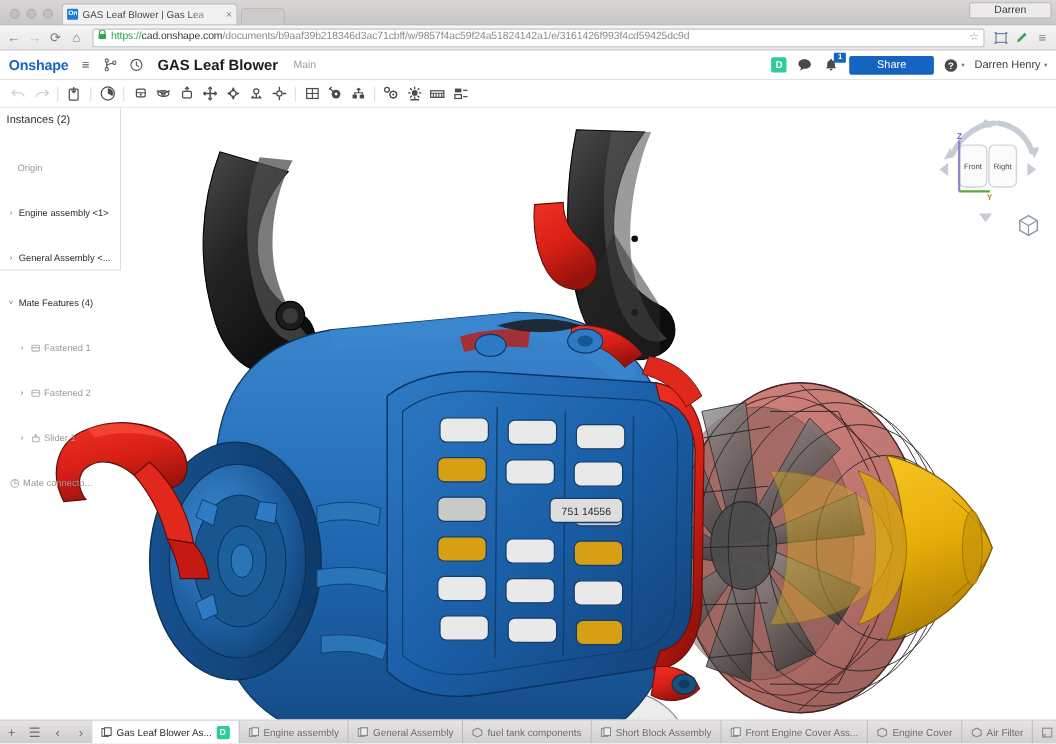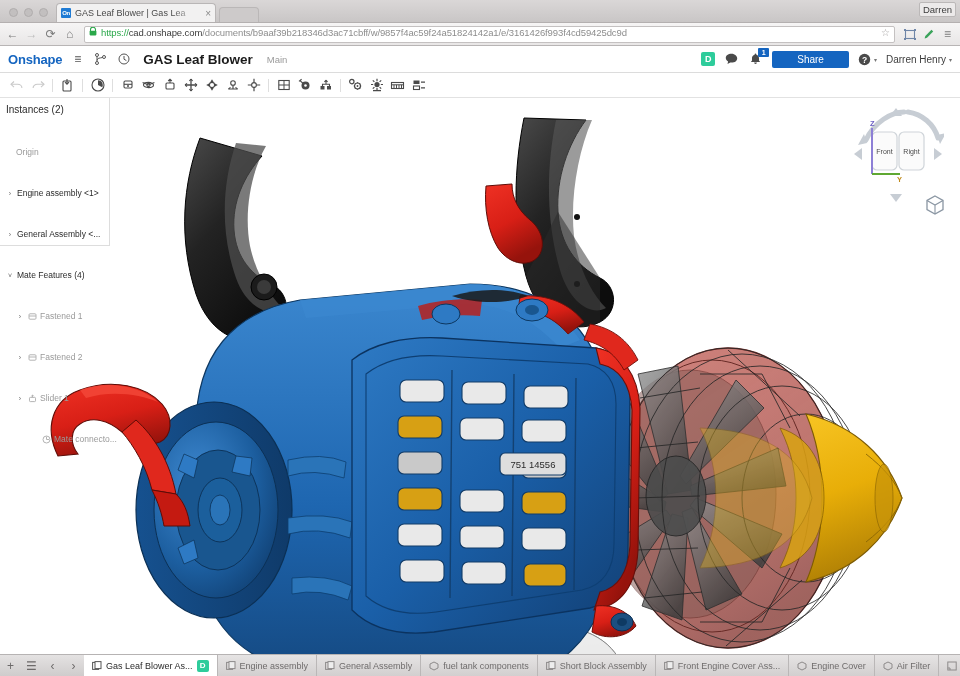--- a/index.html
+++ b/index.html
@@ -38,21 +38,21 @@
     mask-image:linear-gradient(90deg,#000 78%,transparent 100%);
   }
   .btab-close{font-size:10px;color:#8a8a8a;flex:0 0 auto;padding-left:2px;}
   .btab-new{
     width:38px;height:14px;margin-left:3px;margin-bottom:0;
     background:#cdcaca;border-radius:4px 4px 0 0;border:1px solid #bab7b7;border-bottom:none;
   }
   .win-user{
     position:absolute;right:4px;top:2px;
     font-size:9.5px;color:#3c3c3c;background:#eceaea;
-    border:1px solid #bbb8b8;border-radius:2px;padding:1px 3px;
+    border:1px solid #bbb8b8;border-radius:2px;padding:1px 22px;
   }
 
   .browser-navbar{
     height:22px;background:#f0eeee;
     background:linear-gradient(#f6f5f5,#e8e6e6);
     border-bottom:1px solid #b8b5b5;
     display:flex;align-items:center;padding:0 4px;gap:2px;flex:0 0 auto;
   }
   .navbtn{
     width:17px;height:17px;display:flex;align-items:center;justify-content:center;
@@ -645,21 +645,21 @@
         <span class="tw">›</span>
         <span class="ticon">
           <svg width="9" height="9" viewBox="0 0 9 9">
               <rect x="1.5" y="3.4" width="6" height="4.2" rx="0.8" fill="none" stroke="#b4b4b4" stroke-width="1"></rect>
               <path d="M4.5 3.4V1M3.3 2.2 4.5 1l1.2 1.2" fill="none" stroke="#b4b4b4" stroke-width="1"></path>
             </svg>
         </span>
         <span>Slider 1</span>
       </div>
 
-      <div class="trow indent" style="padding-left:41px">
+      <div class="trow indent" style="padding-left:8px">
         <span class="ticon">
           <svg width="9" height="9" viewBox="0 0 9 9">
               <circle cx="4.5" cy="4.5" r="3.5" fill="none" stroke="#b4b4b4" stroke-width="1"></circle>
               <path d="M4.5 1.6v2.9h2.6" fill="none" stroke="#b4b4b4" stroke-width="1"></path>
             </svg>
         </span>
         <span>Mate connecto...</span>
       </div>
     </div>
 

